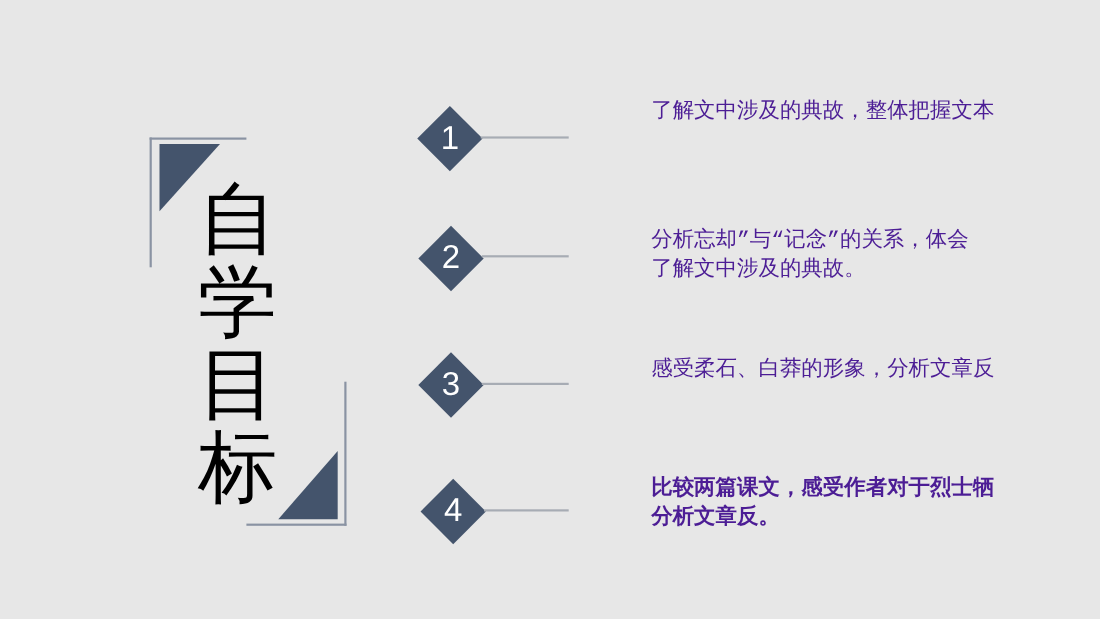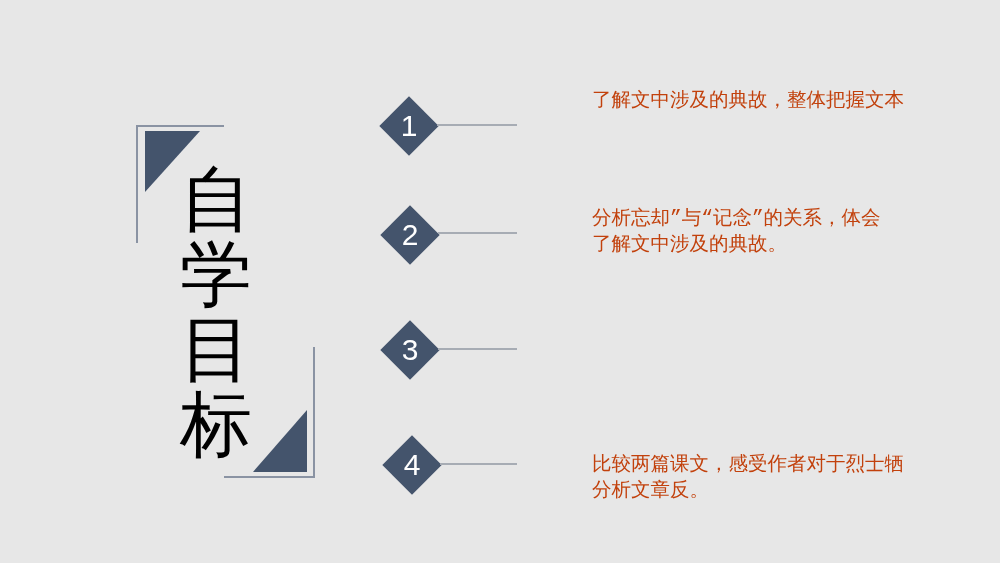--- a/index.html
+++ b/index.html
@@ -6,21 +6,21 @@
   body { width:1000px; height:563px; background:#e7e7e7; position:relative; overflow:hidden;
          font-family:"DejaVu Sans", "Liberation Sans", sans-serif; }
   .abs { position:absolute; }
   .frame-line { position:absolute; background:#8a93a3; }
   .title-char { position:absolute; left:176px; width:80px; text-align:center; font-size:72px; line-height:80px;
                 color:#000; font-weight:400; }
   .diamond { position:absolute; width:42px; height:42px; background:#44546c; transform:rotate(45deg); }
   .diamond-num { position:absolute; width:60px; text-align:center; color:#fff; font-size:30px; line-height:40px;
                  font-family:"Liberation Sans", sans-serif; }
   .connector { position:absolute; height:2px; background:#a7acb4; }
-  .goal-text { position:absolute; left:592px; width:360px; font-size:19.5px; line-height:26px; color:#c2410c; }
+  .goal-text { position:absolute; left:592px; width:360px; font-size:19.5px; line-height:26px; color:#4c1d95; }
 </style>
 </head>
 <body>
 
 <div class="frame-line" style="left:136px;top:125px;width:88px;height:2px;"></div>
 <div class="frame-line" style="left:136px;top:125px;width:2px;height:118px;"></div>
 <svg class="abs" style="left:144px;top:130px;" width="60" height="64">
   <polygon points="1,1 56,1 1,62" fill="#44546c"></polygon>
 </svg>
 
@@ -54,24 +54,25 @@
     <div>分析忘却”与“记念”的关系，体会</div>
     <div>了解文中涉及的典故。</div>
   </div>
 </div>
 
 <div>
   <div class="diamond" style="left:389px;top:329px;"></div>
   <div class="diamond-num" style="left:380px;top:330px;">3</div>
   <div class="connector" style="left:438px;top:348px;width:79px;"></div>
   <div class="goal-text" style="top:322px;">
+    <div>感受柔石、白莽的形象，分析文章反</div>
   </div>
 </div>
 
 <div>
   <div class="diamond" style="left:391px;top:444px;"></div>
   <div class="diamond-num" style="left:382px;top:445px;">4</div>
   <div class="connector" style="left:440px;top:463px;width:77px;"></div>
-  <div class="goal-text" style="top:451px;">
+  <div class="goal-text" style="top:430px;font-weight:bold;">
     <div>比较两篇课文，感受作者对于烈士牺</div>
     <div>分析文章反。</div>
   </div>
 </div>
 
 </body></html>

